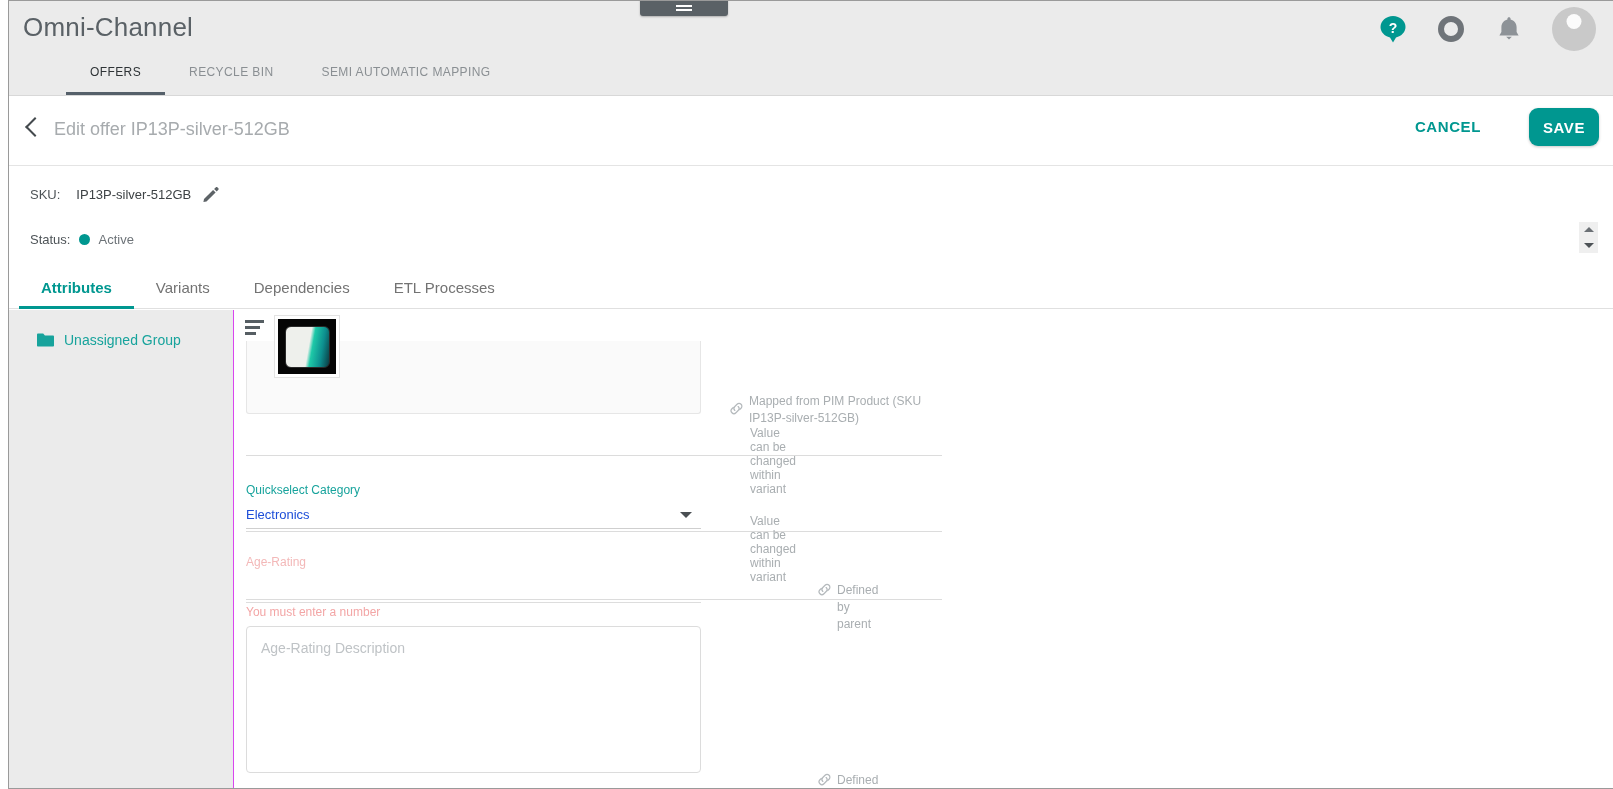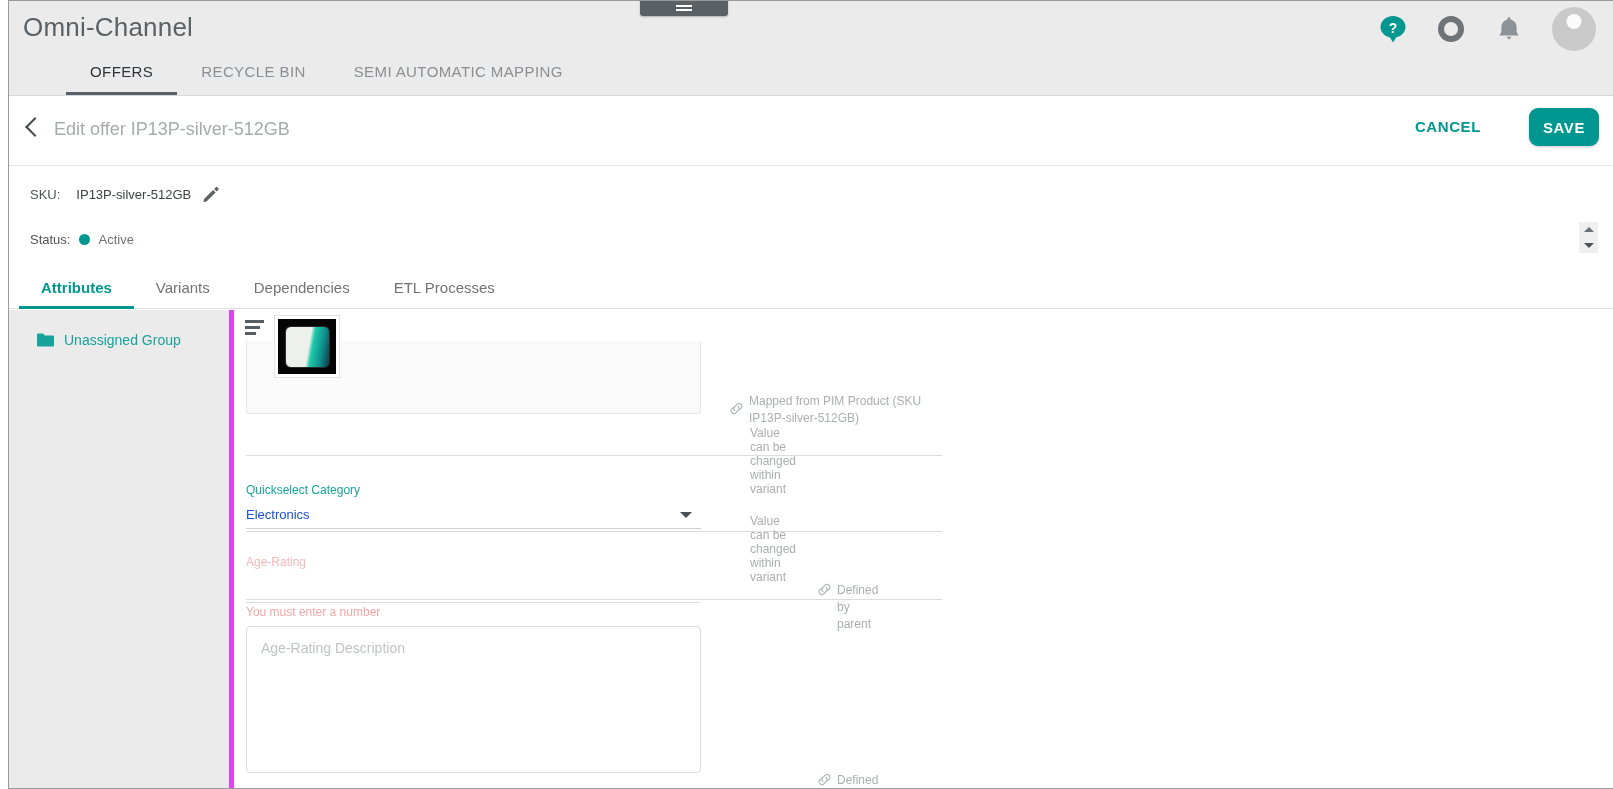--- a/index.html
+++ b/index.html
@@ -57,21 +57,21 @@
     position: absolute; left: 50%; top: 7px; transform: translateX(-50%);
     width: 15px; height: 15px; border-radius: 50%; background: #fbfbfb;
   }
 
   
   .top-tabs {
     position: absolute; left: 57px; bottom: 0; display: flex;
   }
   .top-tab {
     padding: 0 24px; height: 46px; line-height: 46px;
-    font-size: 15px; color: #8a8f93; letter-spacing: .4px;
+    font-size: 12px; color: #8a8f93; letter-spacing: .4px;
     cursor: pointer; position: relative; white-space: nowrap;
   }
   .top-tab.active { color: #2e3336; }
   .top-tab.active::after {
     content: ""; position: absolute; left: 0; right: 0; bottom: 0;
     height: 3px; background: #55606a;
   }
 
   
   .subheader {
@@ -145,21 +145,21 @@
   .stab.active { color: #009790; font-weight: 700; }
   .stab.active::after {
     content: ""; position: absolute; left: 0; right: 0; bottom: 0;
     height: 3px; background: #009790;
   }
 
   
   .body { position: absolute; top: 309px; left: 0; right: 0; bottom: 0; background:#fff; }
   .sidebar {
     position: absolute; left: 0; top: 0; bottom: 0; width: 225px;
-    background: #ebebeb; border-right: 5px solid #d946ef;
+    background: #ebebeb; border-right: 1px solid #d946ef;
   }
   .group-item {
     display: flex; align-items: center; gap: 10px;
     padding: 22px 0 0 28px; cursor: pointer;
   }
   .folder-icon { width: 17px; height: 14px; display: block; }
   .group-label { font-size: 14px; color: #17a39c; }
 
   .content {
     position: absolute; left: 226px; top: 0; right: 0; bottom: 0;

